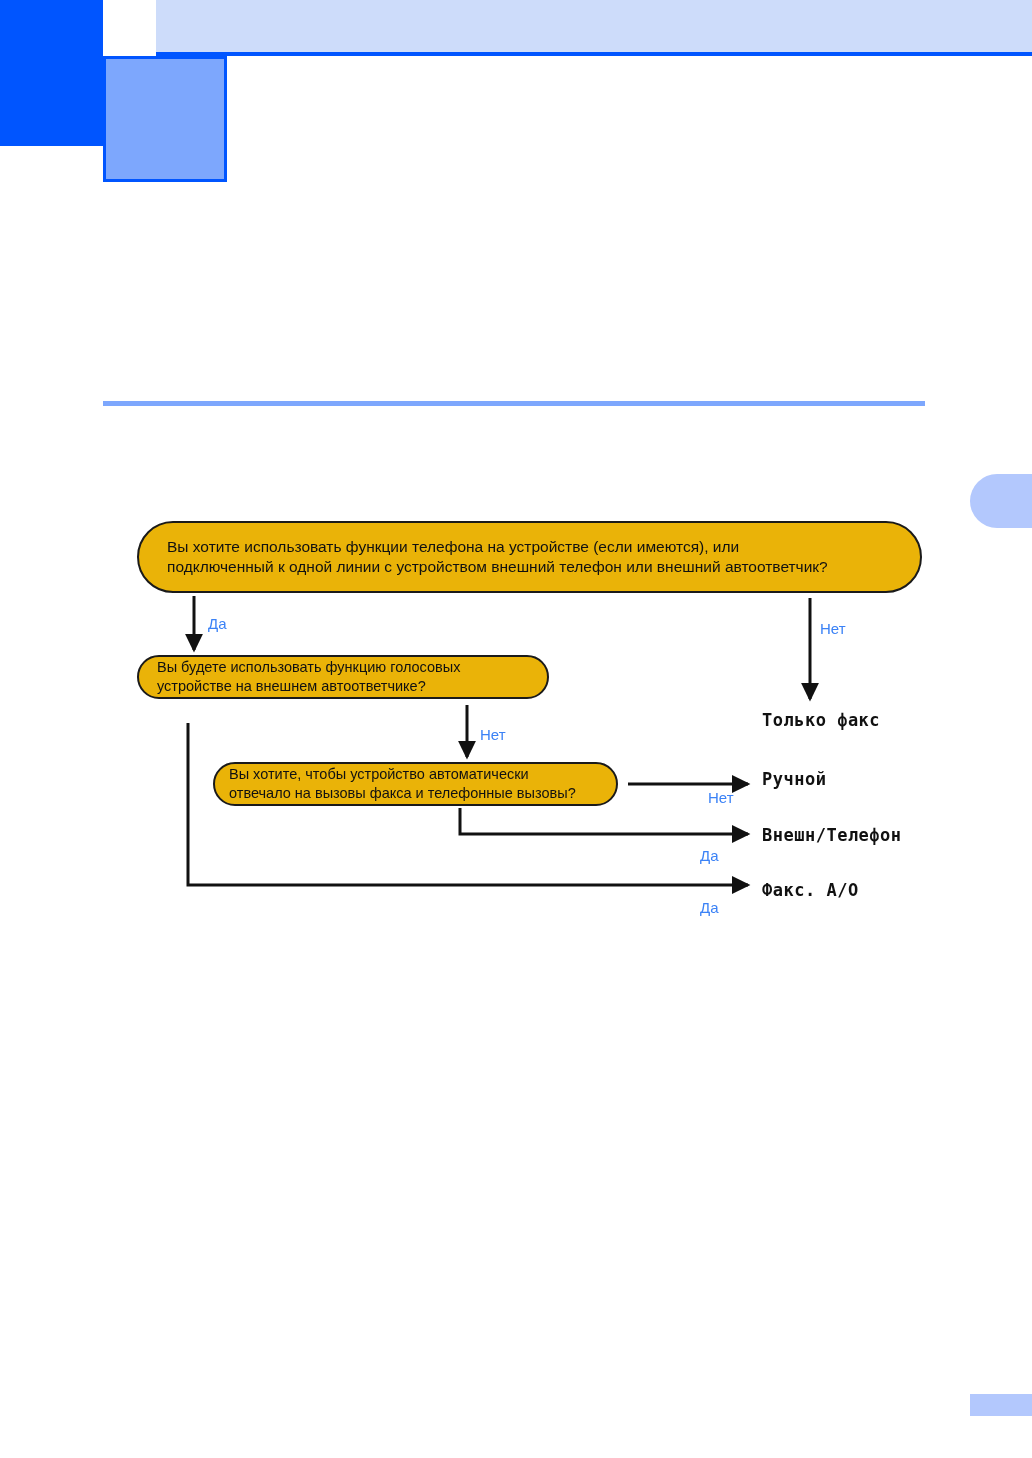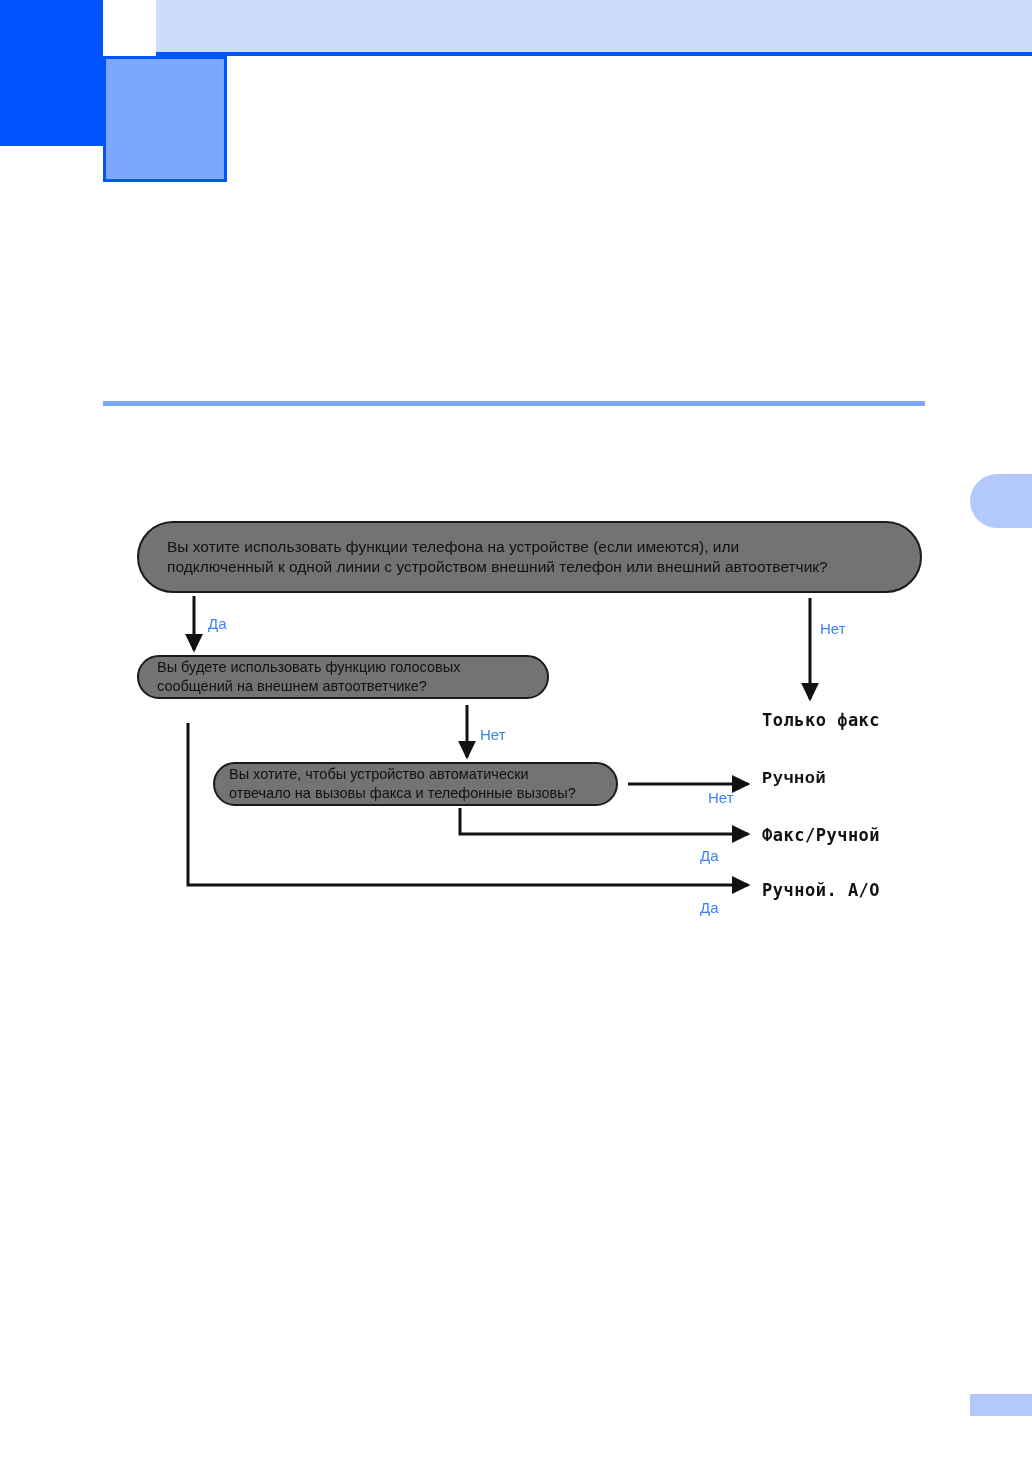--- a/index.html
+++ b/index.html
@@ -81,21 +81,21 @@
     position: absolute;
     left: 0;
     top: 0;
     width: 1032px;
     height: 1458px;
   }
   .bubble {
     position: absolute;
     box-sizing: border-box;
     border: 2.5px solid #1a1a1a;
-    background: #737373;
+    background: #eab308;
     display: flex;
     align-items: center;
     color: #111111;
   }
   .bubble .btext {
     display: block;
     line-height: 1.28;
     white-space: pre-line;
   }
 
@@ -132,21 +132,21 @@
     position: absolute;
     font-family: "DejaVu Sans Mono", "Liberation Mono", monospace;
     font-weight: bold;
     font-size: 17px;
     color: #111111;
     letter-spacing: 0.5px;
     white-space: nowrap;
     text-align: center;
   }
   #mode-faxonly   { left: 762px; top: 710px; }
-  #mode-manual    { left: 762px; top: 769px; font-family: Liberation Mono, monospace; }
+  #mode-manual    { left: 762px; top: 769px; }
   #mode-faxtel    { left: 762px; top: 825px; }
   #mode-extertad  { left: 762px; top: 880px; }
 
   
   .edge-label {
     position: absolute;
     font-size: 15px;
     color: #3b82f6;
     white-space: nowrap;
   }
@@ -199,33 +199,33 @@
     <polyline points="460,808 460,834 748,834" fill="none" stroke="#111111" stroke-width="3" marker-end="url(#arrowhead)"></polyline>
   </svg>
 
   <div class="bubble" id="bubble-main">
     <span class="btext">Вы хотите использовать функции телефона на устройстве (если имеются), или
 подключенный к одной линии с устройством внешний телефон или  внешний автоответчик?</span>
   </div>
 
   <div class="bubble" id="bubble-voice">
     <span class="btext">Вы будете использовать функцию голосовых
-сообщений на внешнем автоответчике?</span>
+устройстве на внешнем автоответчике?</span>
   </div>
 
   <div class="bubble" id="bubble-auto">
     <span class="btext">Вы хотите, чтобы устройство автоматически
 отвечало на вызовы факса и телефонные вызовы?</span>
   </div>
 
   <div class="edge-label" id="lbl-yes-1">Да</div>
   <div class="edge-label" id="lbl-no-1">Нет</div>
   <div class="edge-label" id="lbl-no-2">Нет</div>
   <div class="edge-label" id="lbl-no-3">Нет</div>
   <div class="edge-label" id="lbl-yes-2">Да</div>
   <div class="edge-label" id="lbl-yes-3">Да</div>
 
   <div class="mode-label" id="mode-faxonly">Только факс</div>
   <div class="mode-label" id="mode-manual">Ручной</div>
-  <div class="mode-label" id="mode-faxtel">Факс/Ручной</div>
-  <div class="mode-label" id="mode-extertad">Ручной. А/О</div>
+  <div class="mode-label" id="mode-faxtel">Внешн/Телефон</div>
+  <div class="mode-label" id="mode-extertad">Факс. А/О</div>
 
 </div>
 
 </body></html>

